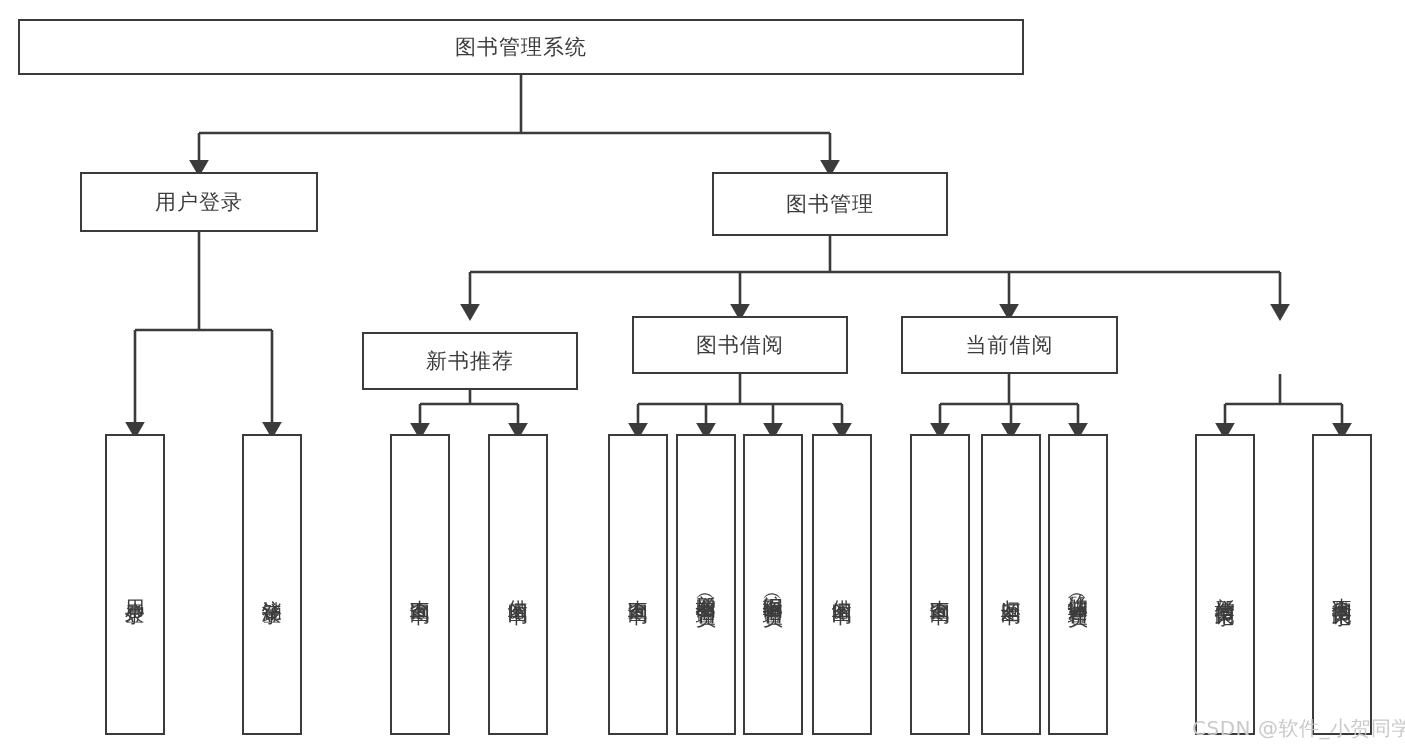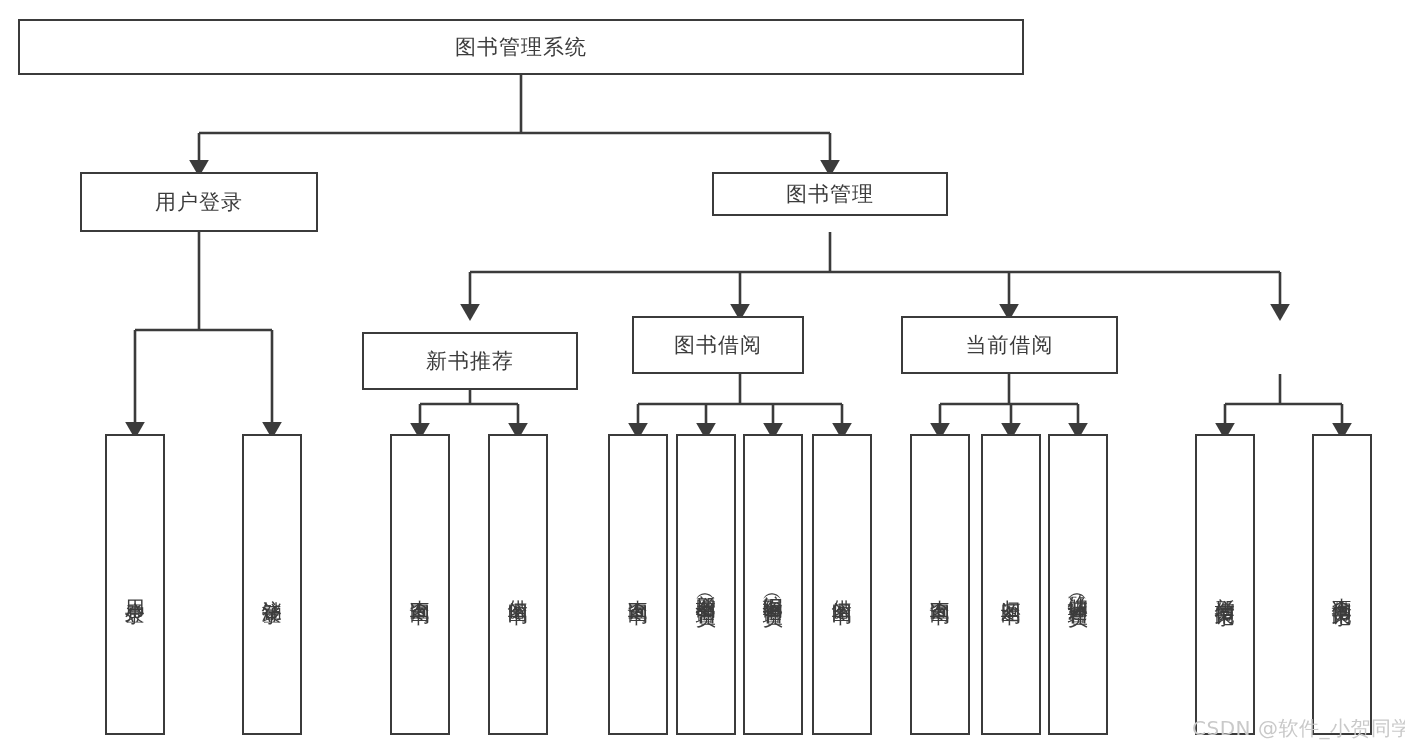--- a/index.html
+++ b/index.html
@@ -118,28 +118,28 @@
     </g>
   </svg>
 
   <div class="node horiz" id="root-node" style="left: 18px; top: 12px; width: 1006px; height: 56px; margin-top: 7px;">
     <span class="htext">图书管理系统</span>
   </div>
 
   <div class="node horiz" id="l2-0" style="left: 80px; top: 172px; width: 238px; height: 60px;">
     <span class="htext">用户登录</span>
   </div>
-  <div class="node horiz" id="l2-1" style="left: 712px; top: 172px; width: 236px; height: 44px;">
+  <div class="node horiz" id="l2-1" style="left: 712px; top: 172px; width: 236px; height: 64px;">
     <span class="htext">图书管理</span>
   </div>
 
   <div class="node horiz" id="l3-0" style="left: 362px; top: 316px; width: 216px; height: 58px; margin-top: 16px;">
     <span class="htext">新书推荐</span>
   </div>
-  <div class="node horiz" id="l3-1" style="left: 632px; top: 316px; width: 172px; height: 58px;">
+  <div class="node horiz" id="l3-1" style="left: 632px; top: 316px; width: 216px; height: 58px;">
     <span class="htext">图书借阅</span>
   </div>
   <div class="node horiz" id="l3-2" style="left: 901px; top: 316px; width: 217px; height: 58px;">
     <span class="htext">当前借阅</span>
   </div>
 
   <div class="node vert" id="lf-0" style="left: 105px; top: 434px; width: 60px; height: 301px;">
     <span class="vtext">用户登录</span>
   </div>
   <div class="node vert" id="lf-1" style="left: 242px; top: 434px; width: 60px; height: 301px;">

